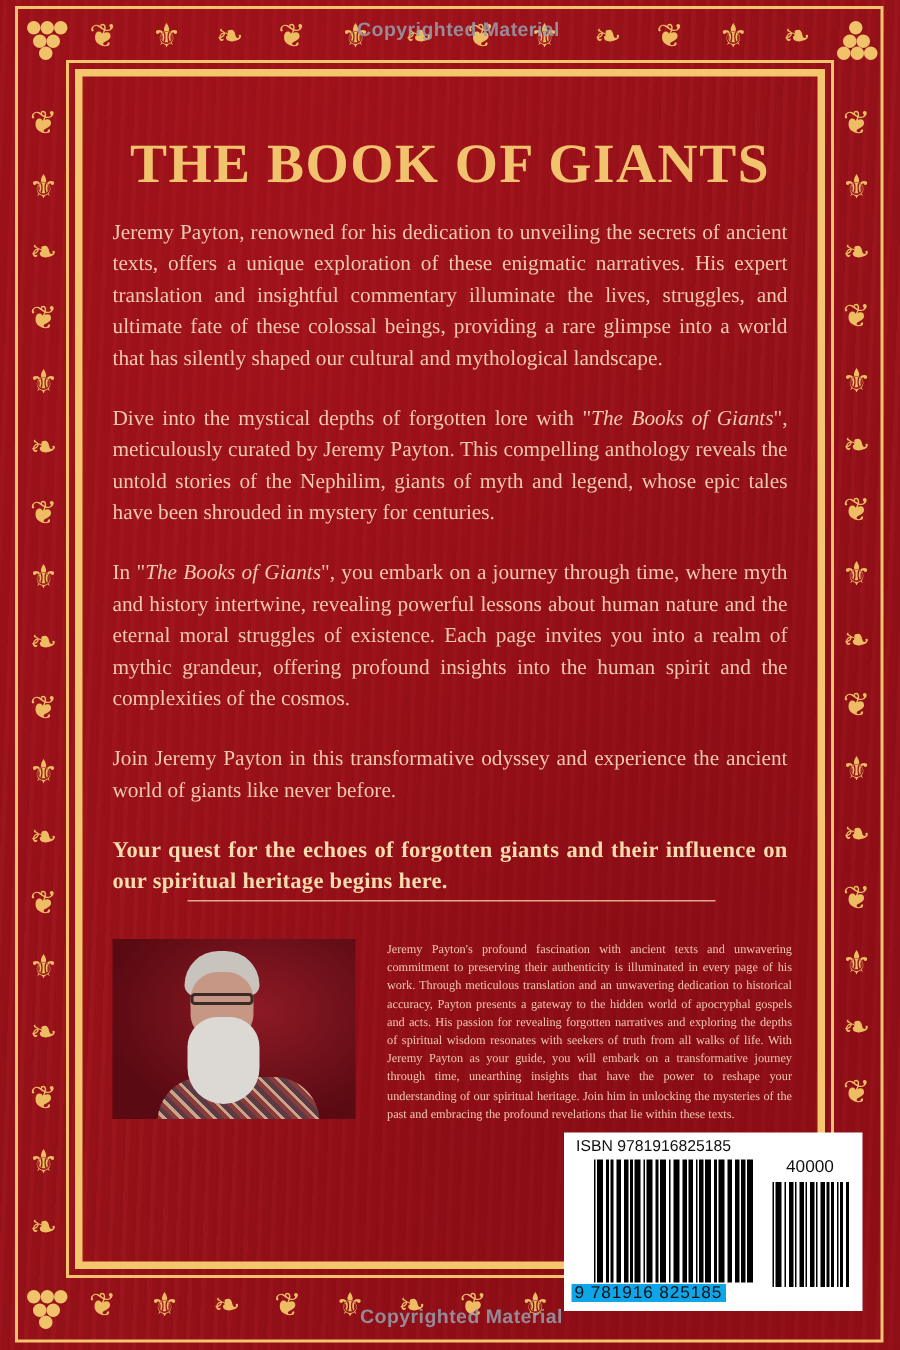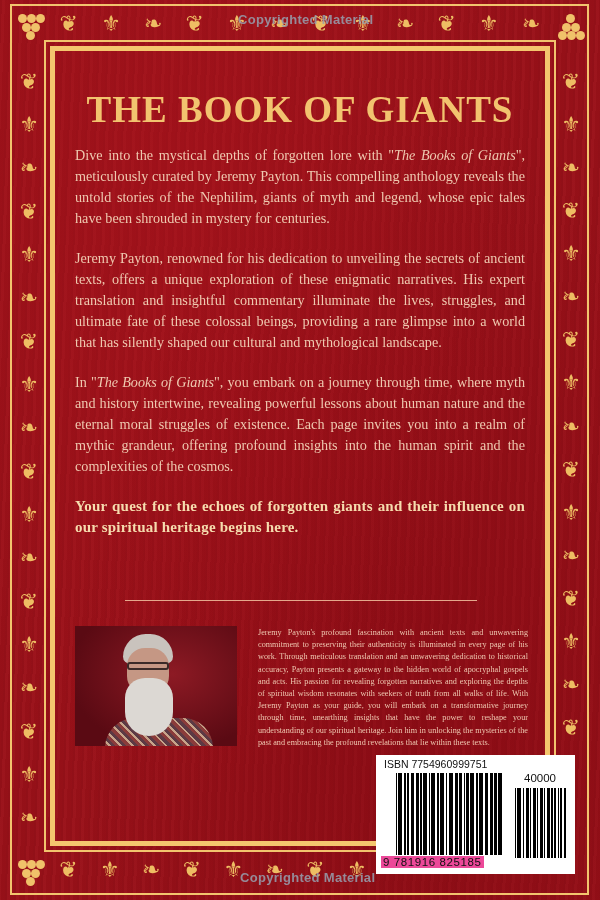--- a/index.html
+++ b/index.html
@@ -87,21 +87,21 @@
     }
     .price-code {
       position: absolute; left: 148px; top: 17px; font-family: "Liberation Sans", sans-serif; font-size: 11.5px; color: #111;
     }
     .bars-main { position: absolute; left: 20px; top: 18px; width: 108px; height: 82px; display: flex; align-items: stretch; }
     .bars-addon { position: absolute; left: 139px; top: 33px; width: 52px; height: 70px; display: flex; align-items: stretch; }
     .bar { background: #000; height: 100%; }
     .gap { height: 100%; }
     .isbn-digits {
       position: absolute; left: 5px; top: 101px; font-family: "Liberation Sans", sans-serif; font-size: 11.5px; color: #111;
-      letter-spacing: 0.6px; background: #ec4899; padding: 0 2px;
+      letter-spacing: 0.6px; background: #0ea5e9; padding: 0 2px;
     }
   </style>
 </head>
 <body>
 
 <div class="cover"></div>
 
 <div class="outer-line"></div>
 
 <div class="ornament-band top">
@@ -194,39 +194,40 @@
 
 <div class="thin-frame"></div>
 <div class="thick-frame"></div>
 
 <div class="watermark top">Copyrighted Material</div>
 <div class="watermark bottom">Copyrighted Material</div>
 
 <h1 class="title">THE BOOK OF GIANTS</h1>
 
 <div class="content">
+  <p>Jeremy Payton, renowned for his dedication to unveiling the secrets of ancient texts, offers a unique exploration of these enigmatic narratives. His expert translation and insightful commentary illuminate the lives, struggles, and ultimate fate of these colossal beings, providing a rare glimpse into a world that has silently shaped our cultural and mythological landscape.</p>
   <p><span>Dive into the mystical depths of forgotten lore with "</span><em>The Books of Giants</em><span>", meticulously curated by Jeremy Payton. This compelling anthology reveals the untold stories of the Nephilim, giants of myth and legend, whose epic tales have been shrouded in mystery for centuries.</span></p>
-  <p>Jeremy Payton, renowned for his dedication to unveiling the secrets of ancient texts, offers a unique exploration of these enigmatic narratives. His expert translation and insightful commentary illuminate the lives, struggles, and ultimate fate of these colossal beings, providing a rare glimpse into a world that has silently shaped our cultural and mythological landscape.</p>
   <p><span>In "</span><em>The Books of Giants</em><span>", you embark on a journey through time, where myth and history intertwine, revealing powerful lessons about human nature and the eternal moral struggles of existence. Each page invites you into a realm of mythic grandeur, offering profound insights into the human spirit and the complexities of the cosmos.</span></p>
+  <p>Join Jeremy Payton in this transformative odyssey and experience the ancient world of giants like never before.</p>
   <p class="closing">Your quest for the echoes of forgotten giants and their influence on our spiritual heritage begins here.</p>
 </div>
 
 <div class="divider"></div>
 
 <div class="author-photo" title="Author photo: grey-haired bearded man with glasses in plaid shirt">
   <div class="photo-shirt"></div>
   <div class="photo-hair"></div>
   <div class="photo-face"></div>
   <div class="photo-glasses"></div>
   <div class="photo-beard"></div>
 </div>
 <p class="author-bio">Jeremy Payton's profound fascination with ancient texts and unwavering commitment to preserving their authenticity is illuminated in every page of his work. Through meticulous translation and an unwavering dedication to historical accuracy, Payton presents a gateway to the hidden world of apocryphal gospels and acts. His passion for revealing forgotten narratives and exploring the depths of spiritual wisdom resonates with seekers of truth from all walks of life. With Jeremy Payton as your guide, you will embark on a transformative journey through time, unearthing insights that have the power to reshape your understanding of our spiritual heritage. Join him in unlocking the mysteries of the past and embracing the profound revelations that lie within these texts.</p>
 
 <div class="barcode-box">
-  <div class="isbn-label">ISBN 7754960999751</div>
+  <div class="isbn-label">ISBN 9781916825185</div>
   <div class="price-code">40000</div>
   <div class="bars-main" id="bars-main">
       <div class="bar" style="width: 1px;"></div>
       <div class="gap" style="width: 1px;"></div>
       <div class="bar" style="width: 4px;"></div>
       <div class="gap" style="width: 2px;"></div>
       <div class="bar" style="width: 2px;"></div>
       <div class="gap" style="width: 1px;"></div>
       <div class="bar" style="width: 2px;"></div>
       <div class="gap" style="width: 2px;"></div>

